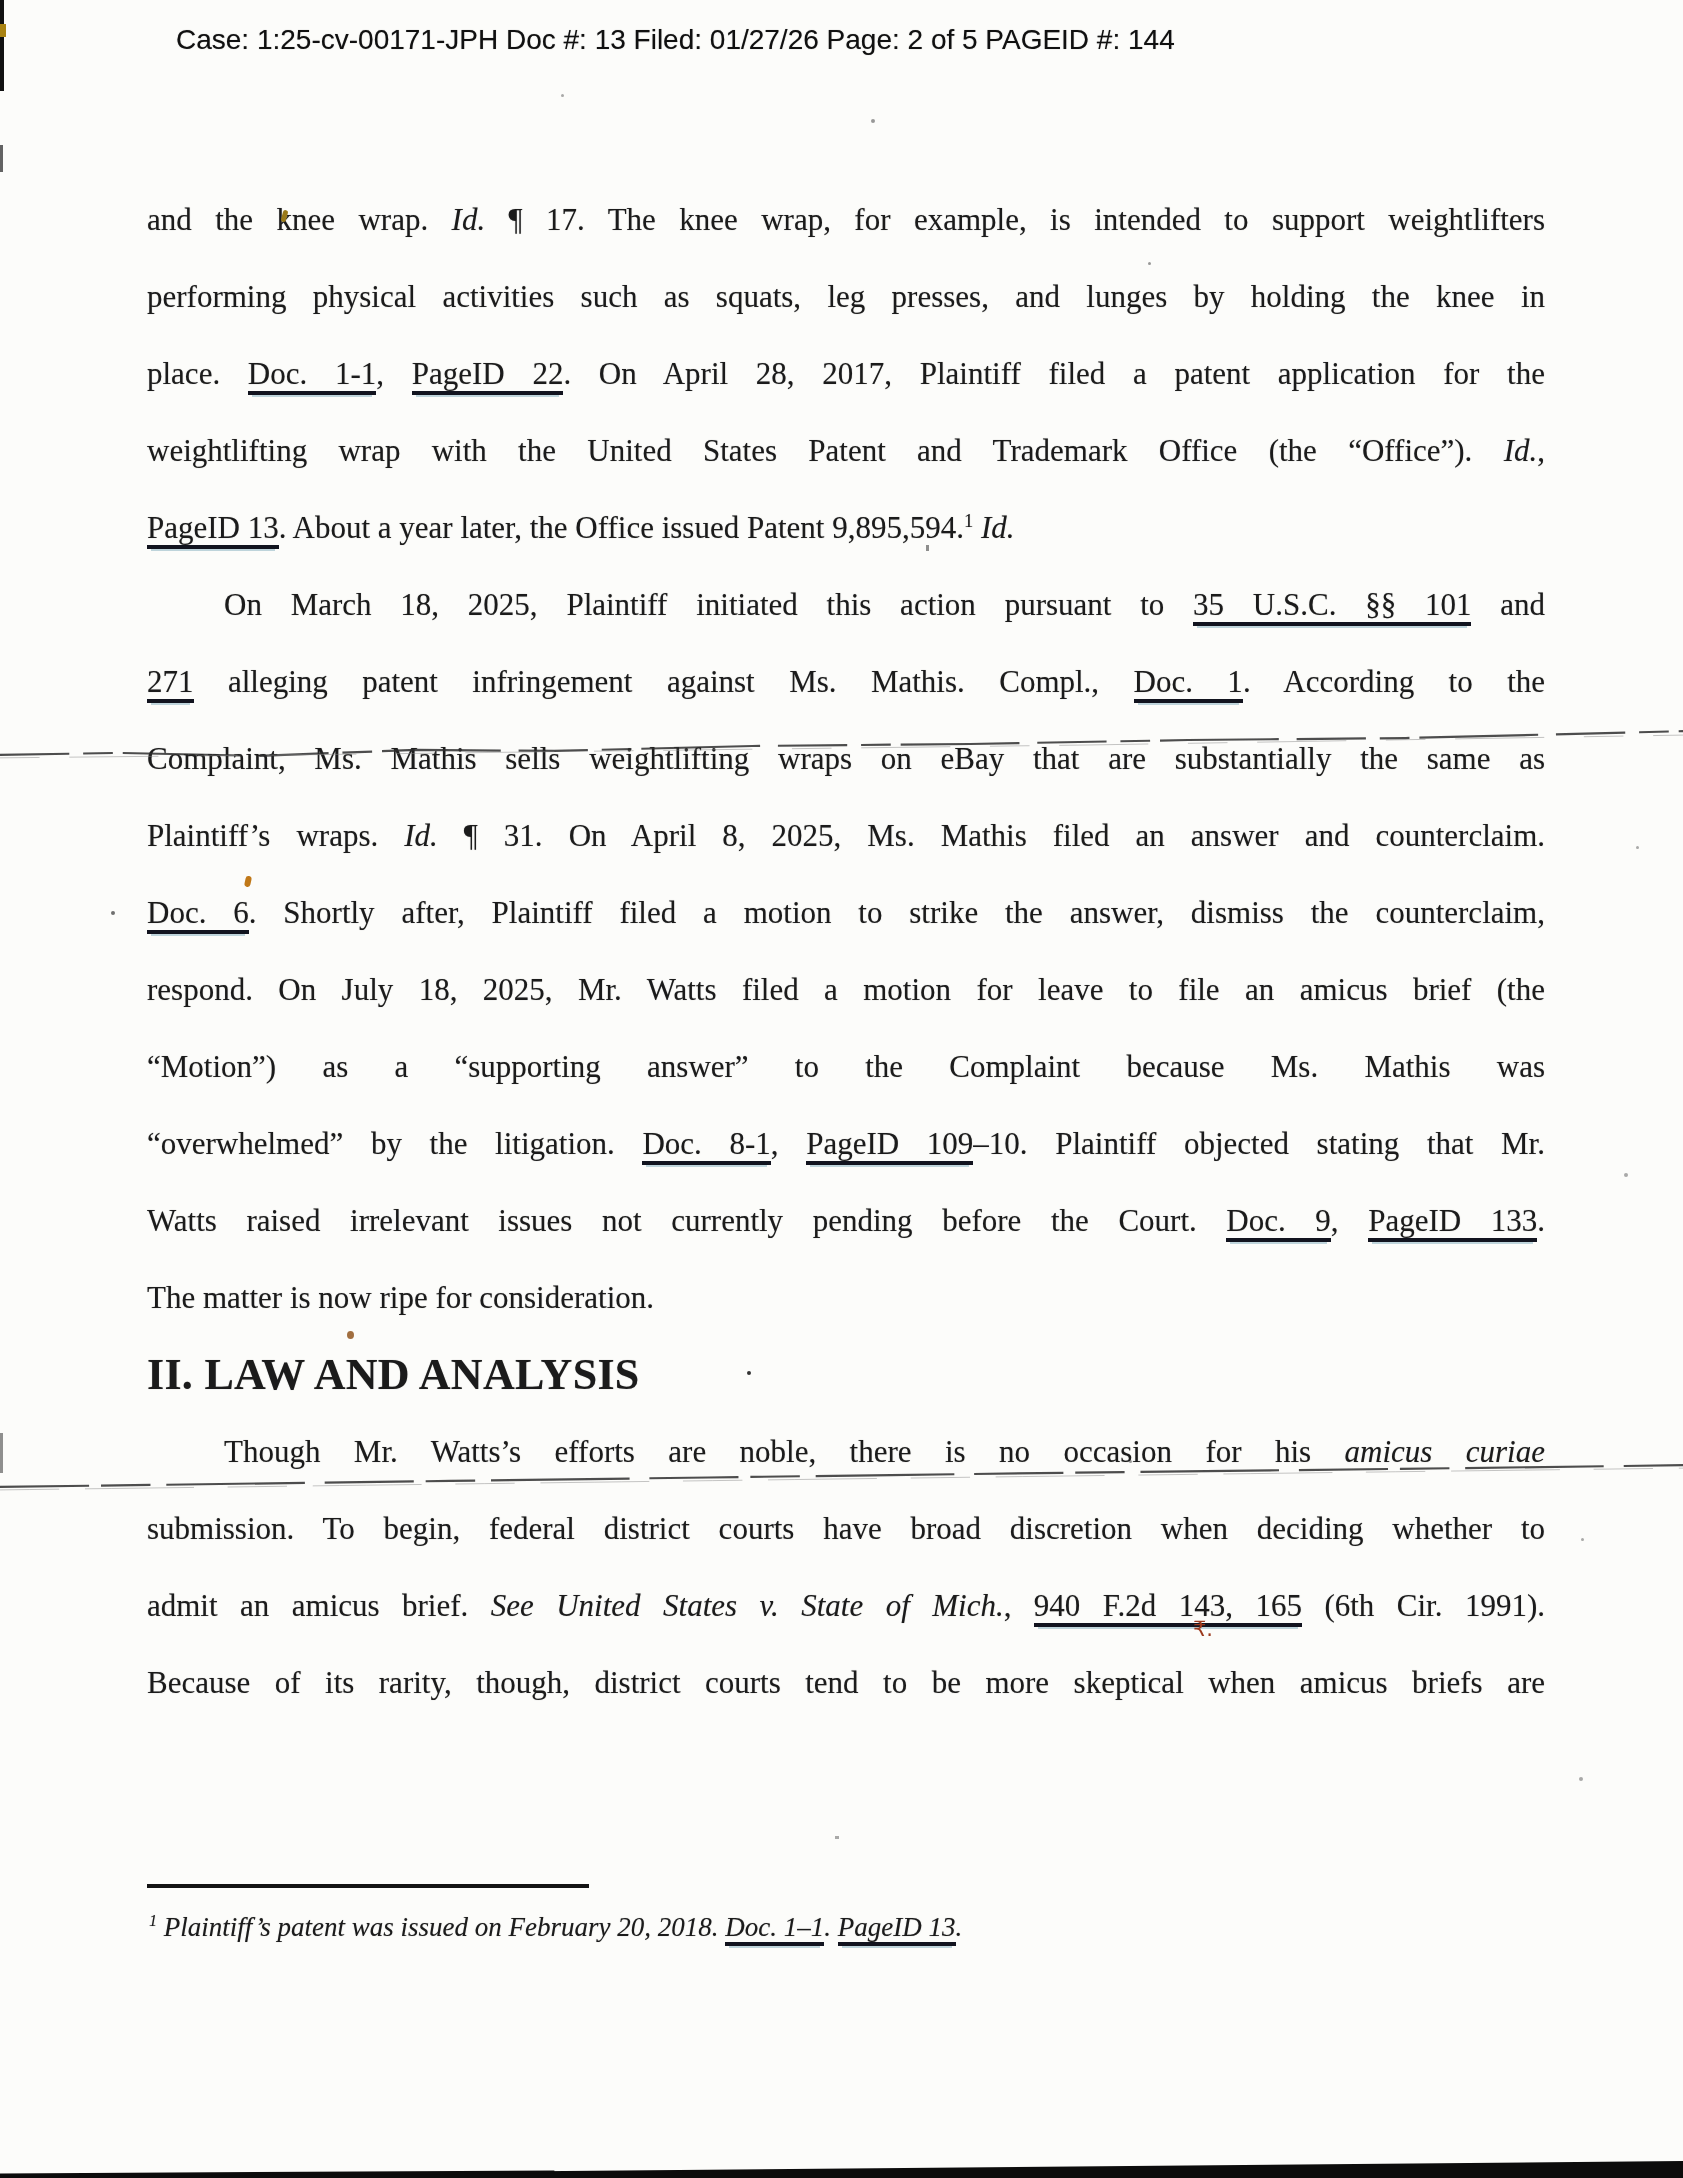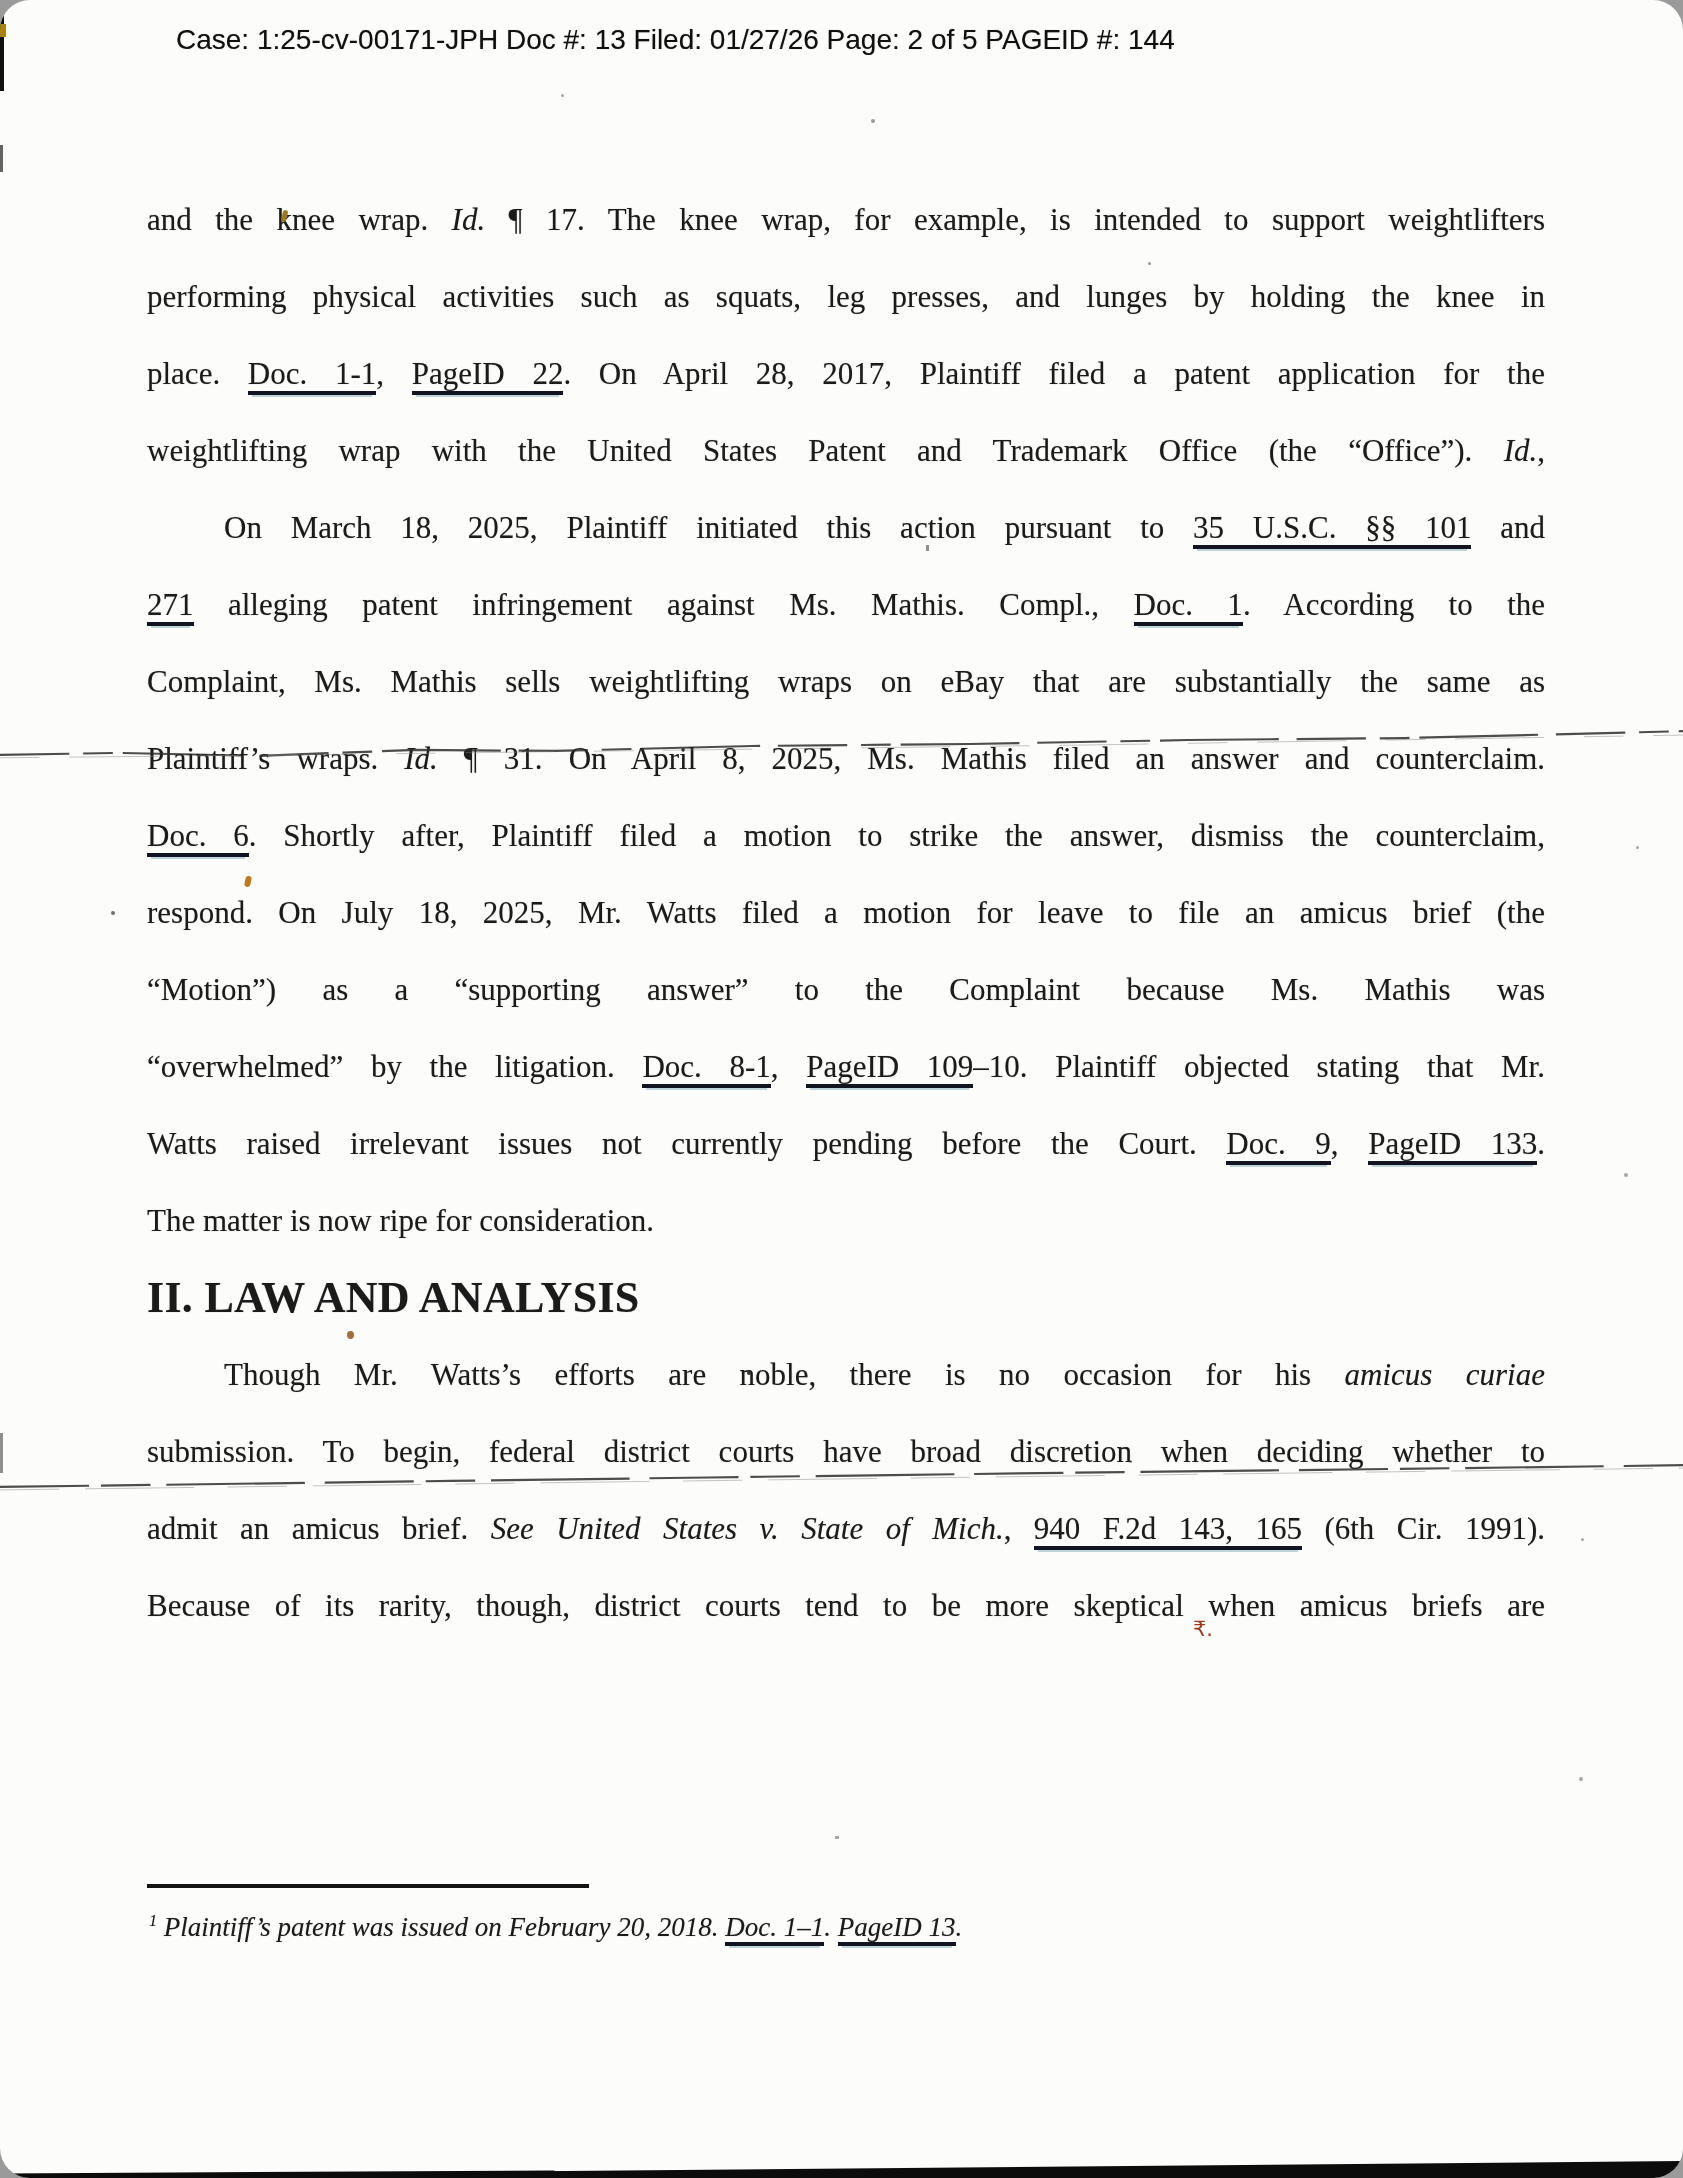--- a/index.html
+++ b/index.html
@@ -1,19 +1,19 @@
 <!DOCTYPE html>
 <html><head>
 <meta charset="utf-8">
 <style>
   html,body { margin:0; padding:0; background:#9a9a9a; }
   .page {
     position:relative; width:1683px; height:2178px; margin:0 auto;
     background:#fcfcfa; overflow:hidden;
-    font-family:"Liberation Serif","DejaVu Serif",serif; color:#1b1b1b;border-radius:30px;
+    font-family:"Liberation Serif","DejaVu Serif",serif; color:#1b1b1b;
   }
   .stamp {
     position:absolute; left:176px; top:24px;
     font-family:"Liberation Sans","DejaVu Sans",sans-serif;
     font-size:28px; color:#101010; white-space:nowrap;
     text-shadow:0 0 1px rgba(0,0,0,.4);
   }
   .doc-lines { position:absolute; left:147px; top:181px; width:1398px; }
   .line {
     height:77px; line-height:77px; font-size:31px;
@@ -41,20 +41,21 @@
 
 <div class="page">
 
   <div class="stamp">Case: 1:25-cv-00171-JPH Doc #: 13 Filed: 01/27/26 Page: 2 of 5 PAGEID #: 144</div>
 
   <div class="doc-lines">
       <div class="line just"><span>and the knee wrap. </span><span class="it">Id.</span><span> ¶ 17. The knee wrap, for example, is intended to support weightlifters</span></div>
       <div class="line just"><span>performing physical activities such as squats, leg presses, and lunges by holding the knee in</span></div>
       <div class="line just"><span>place. </span><span class="lnk">Doc. 1-1</span><span>, </span><span class="lnk">PageID 22</span><span>. On April 28, 2017, Plaintiff filed a patent application for the</span></div>
       <div class="line just"><span>weightlifting wrap with the United States Patent and Trademark Office (the “Office”). </span><span class="it">Id.</span><span>,</span></div>
+      <div class="line"><span class="lnk">PageID 13</span><span>. About a year later, the Office issued Patent 9,895,594.</span><sup>1</sup><span> </span><span class="it">Id.</span></div>
       <div class="line just ind"><span>On March 18, 2025, Plaintiff initiated this action pursuant to </span><span class="lnk">35 U.S.C. §§ 101</span><span> and</span></div>
       <div class="line just"><span class="lnk">271</span><span> alleging patent infringement against Ms. Mathis. Compl., </span><span class="lnk">Doc. 1</span><span>. According to the</span></div>
       <div class="line just"><span>Complaint, Ms. Mathis sells weightlifting wraps on eBay that are substantially the same as</span></div>
       <div class="line just"><span>Plaintiff’s wraps. </span><span class="it">Id.</span><span> ¶ 31. On April 8, 2025, Ms. Mathis filed an answer and counterclaim.</span></div>
       <div class="line just"><span class="lnk">Doc. 6</span><span>. Shortly after, Plaintiff filed a motion to strike the answer, dismiss the counterclaim,</span></div>
       <div class="line just"><span>respond. On July 18, 2025, Mr. Watts filed a motion for leave to file an amicus brief (the</span></div>
       <div class="line just"><span>“Motion”) as a “supporting answer” to the Complaint because Ms. Mathis was</span></div>
       <div class="line just"><span>“overwhelmed” by the litigation. </span><span class="lnk">Doc. 8-1</span><span>, </span><span class="lnk">PageID 109</span><span>–10. Plaintiff objected stating that Mr.</span></div>
       <div class="line just"><span>Watts raised irrelevant issues not currently pending before the Court. </span><span class="lnk">Doc. 9</span><span>, </span><span class="lnk">PageID 133</span><span>.</span></div>
       <div class="line"><span>The matter is now ripe for consideration.</span></div>

